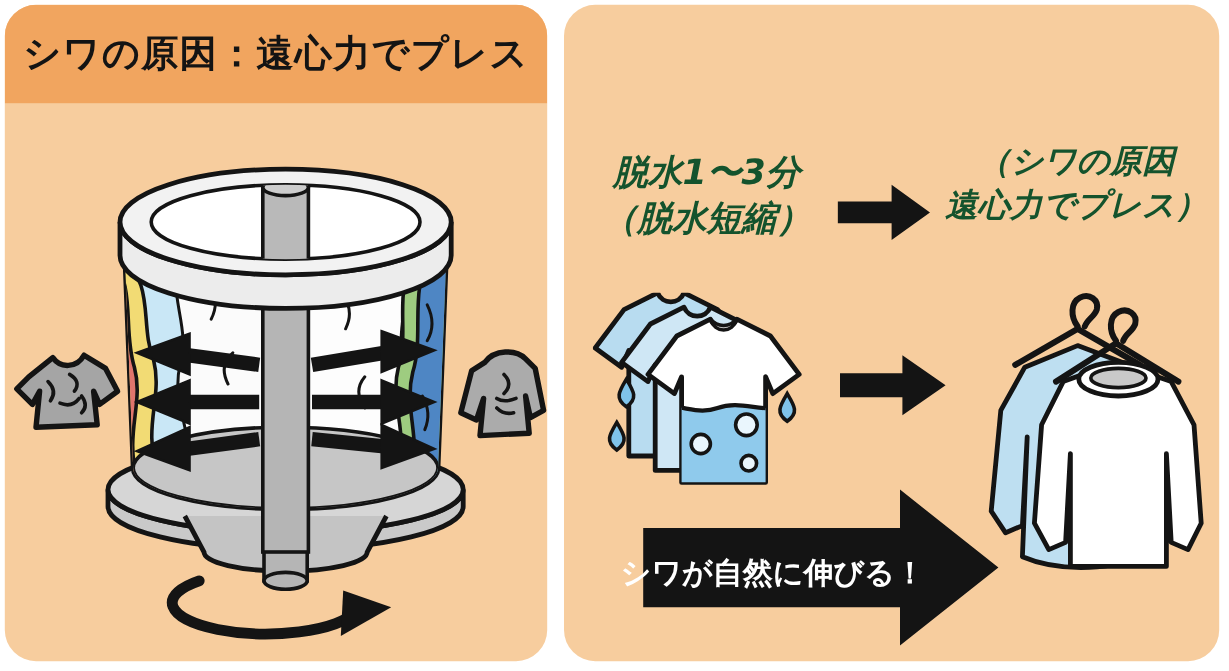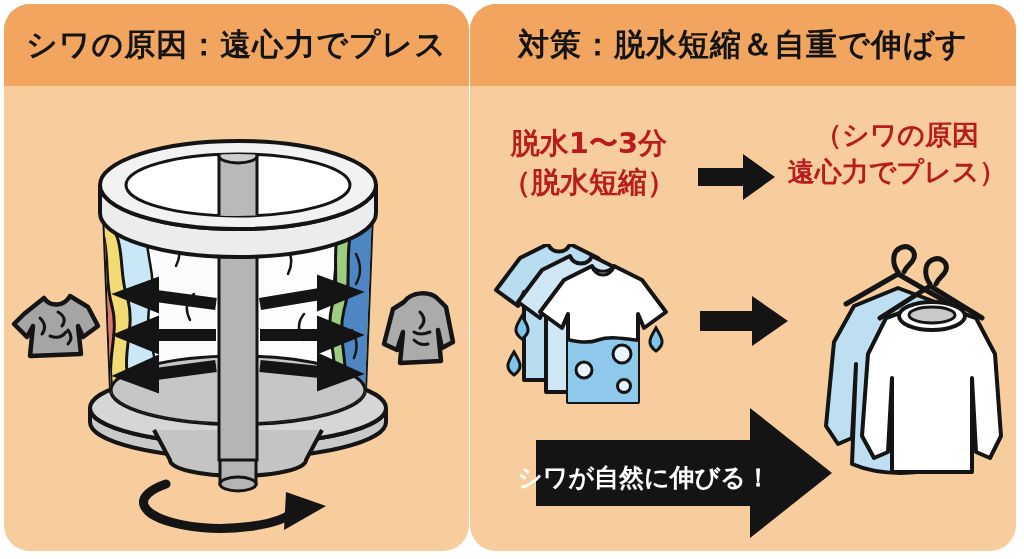--- a/index.html
+++ b/index.html
@@ -1,25 +1,25 @@
 <!DOCTYPE html>
 <html><head>
 <meta charset="utf-8">
 <style>
   html,body{margin:0;padding:0;background:#fff;}
   .canvas{position:relative;width:1024px;height:559px;background:#ffffff;
           font-family:"DejaVu Sans","Liberation Sans",sans-serif;overflow:hidden;color:#141414;}
   .panel{position:absolute;top:4px;height:547px;background:#f7cd9e;border-radius:26px;overflow:hidden;}
-  .panel-left{left:4px;width:452px;padding-left:13px;}
+  .panel-left{left:4px;width:452px;}
   .panel-right{left:470px;width:546px;}
   .panel-header{position:absolute;left:0;top:0;width:100%;height:82px;background:#f1a55f;
                 display:flex;align-items:center;justify-content:center;}
   .panel-title{font-size:31px;font-weight:800;letter-spacing:1px;color:#141414;white-space:nowrap;}
   .abs{position:absolute;}
-  .step-text{font-weight:800;text-align:center;color:#b91c1c;}
+  .step-text{font-weight:800;text-align:center;color:#14532d;font-style:italic;}
   .step1{left:24px;top:120px;width:190px;font-size:29px;line-height:1.35;}
   .step2{left:314px;top:112px;width:226px;font-size:27px;line-height:1.38;}
   .banner-wrap{left:54px;top:400px;width:312px;height:146px;}
   .banner-text{position:absolute;left:14px;top:36px;width:212px;height:74px;
                display:flex;align-items:center;justify-content:center;
                color:#ffffff;font-size:25px;font-weight:800;white-space:nowrap;}
   svg{display:block;}
 </style>
 </head>
 <body>
@@ -104,23 +104,20 @@
       </g>
 
       <g>
         <path d="M162,390 A78,26 0 1 0 292,416" fill="none" stroke="#141414" stroke-width="9" stroke-linecap="round"></path>
         <polygon points="282,398 322,412 280,436" fill="#141414"></polygon>
       </g>
     </svg>
   </div>
 
   <div class="panel panel-right">
-    <div class="panel-header">
-      <div class="panel-title">対策：脱水短縮＆自重で伸ばす</div>
-    </div>
 
     <div class="abs step-text step1">
       <div>脱水1〜3分</div>
       <div>（脱水短縮）</div>
     </div>
 
     <svg class="abs" style="left:228px;top:148px" width="78" height="50" viewBox="0 0 78 50">
       <polygon points="0,16 45,16 45,2 77,25 45,48 45,34 0,34" fill="#141414"></polygon>
     </svg>
 

